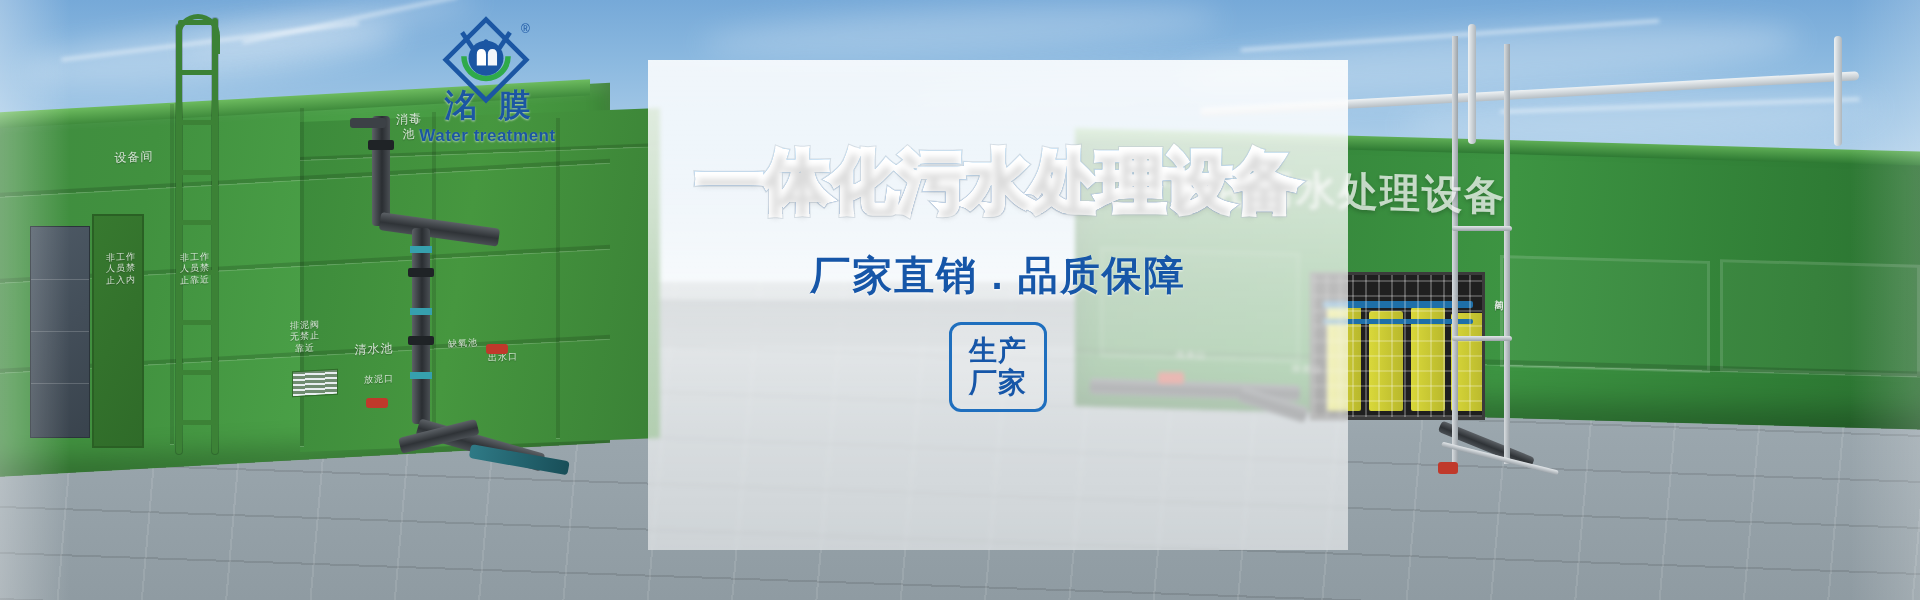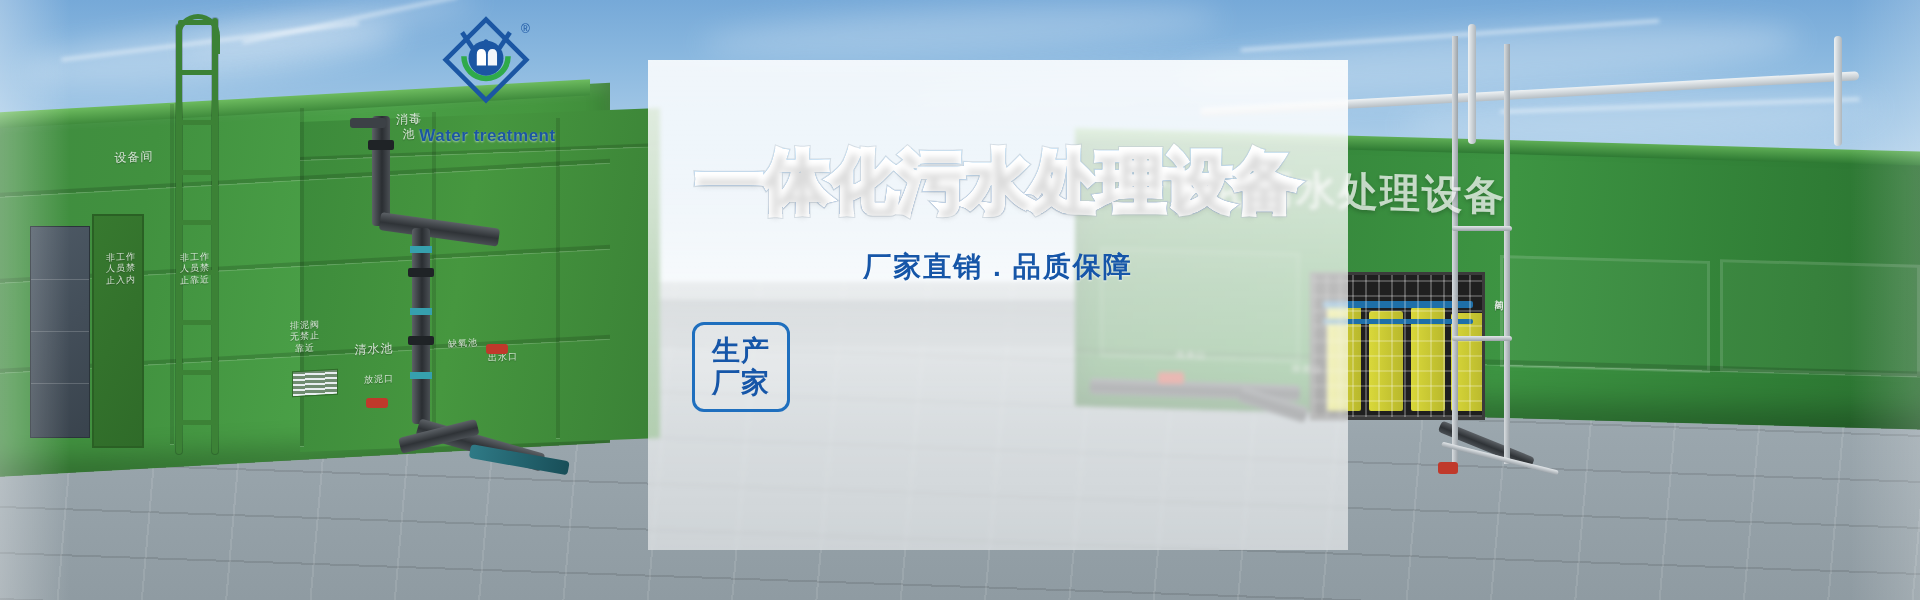--- a/index.html
+++ b/index.html
@@ -237,29 +237,29 @@
     color:transparent;
     -webkit-text-stroke:9px rgba(190,200,210,.55);
     paint-order:stroke;
     white-space:nowrap;
     z-index:-1;
   }
 
   .subline {
     position:absolute; left:12px; top:188px; width:676px;
     text-align:center;
-    font-size:28px; font-weight:bold; color:#1656a8;
+    font-size:40px; font-weight:bold; color:#1656a8;
     letter-spacing:2px;
     text-shadow:0 1px 2px rgba(255,255,255,.7);
     white-space:nowrap;
   }
 
   .features {
     position:absolute; left:44px; top:262px; width:612px; height:90px;
-    display:flex; justify-content:space-between;
+    display:flex; justify-content:center;
   }
   .feat {
     width:98px; height:90px;
     border:3px solid #1f6fbe; border-radius:12px;
     background:rgba(255,255,255,.18);
     display:flex; flex-direction:column; align-items:center; justify-content:center;
     color:#1656a8; font-size:28px; font-weight:bold; line-height:1.14;
     letter-spacing:1px;
   }
 
@@ -426,20 +426,21 @@
         <rect x="50" y="6" width="62" height="62" transform="rotate(45 50 6)" fill="none" stroke="#1b56a3" stroke-width="5"></rect>
         <path d="M24 20 L40 44 L50 30 L60 44 L76 20" fill="none" stroke="#1b56a3" stroke-width="5" stroke-linejoin="round"></path>
         <path d="M24 78 L40 56 L50 70 L60 56 L76 78" fill="none" stroke="#1b56a3" stroke-width="5" stroke-linejoin="round" opacity="0"></path>
         <path d="M26 46 A24 24 0 0 0 74 46" fill="none" stroke="#2faa4a" stroke-width="6"></path>
         <circle cx="50" cy="48" r="19" fill="#1b56a3"></circle>
         <path d="M40 56 L40 44 Q40 38 45 38 Q50 38 50 44 L50 56 Z" fill="#ffffff"></path>
         <path d="M52 56 L52 44 Q52 38 57 38 Q62 38 62 44 L62 56 Z" fill="#ffffff" opacity=".95"></path>
       </svg>
     </div>
     <div class="logo-reg">®</div>
+    <div class="logo-cn">洺膜</div>
     <div class="logo-en">Water treatment</div>
   </div>
 
   <div class="card">
 
 
     <div class="headline-shadow">一体化污水处理设备</div>
     <div class="headline">一体化污水处理设备</div>
 
     <div class="subline">厂家直销 . 品质保障</div>

